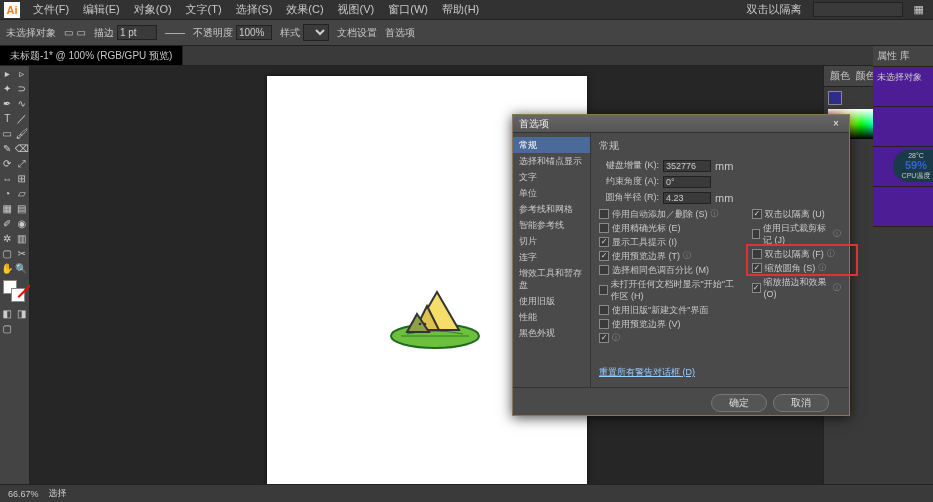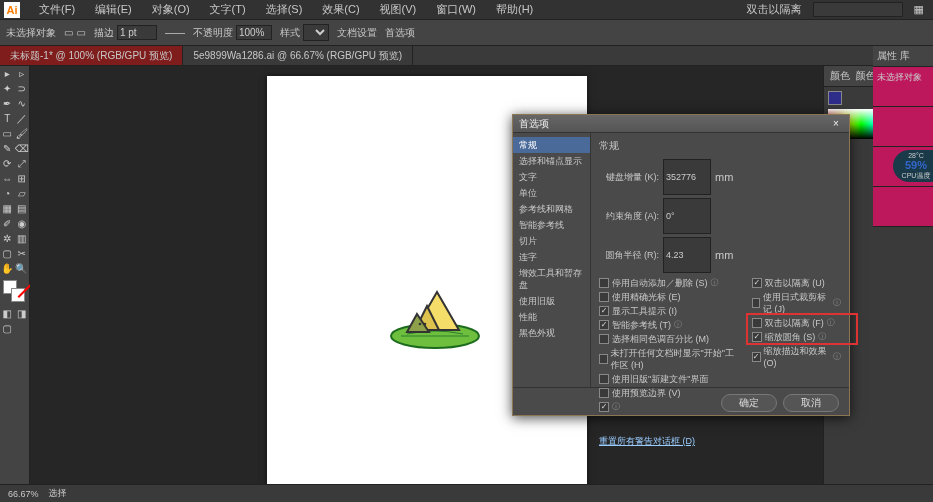--- a/index.html
+++ b/index.html
@@ -1,70 +1,70 @@
 <!DOCTYPE html>
 <html><head>
 <meta charset="utf-8">
 <style>
   * { margin:0; padding:0; box-sizing:border-box; }
   body { width:933px; height:502px; background:#323232; font-family:"Microsoft YaHei",Arial,sans-serif; font-size:10px; color:#c8c8c8; overflow:hidden; position:relative; }
-  .menubar { height:20px; background:#323232; display:flex; align-items:center; padding:0 4px; gap:10px; border-bottom:1px solid #222; }
+  .menubar { height:20px; background:#323232; display:flex; align-items:center; padding:0 4px; gap:4px; border-bottom:1px solid #222; }
   .menubar .logo { width:16px; height:16px; background:#fff; margin-right:4px; display:flex; align-items:center; justify-content:center; color:#ff7b00; font-weight:bold; font-size:11px; }
   .menubar span { padding:1px 5px; font-size:11px; }
   .menubar .right { margin-left:auto; display:flex; align-items:center; gap:6px; }
   .menubar .right input { width:90px; background:#3a3a3a; border:1px solid #222; color:#ccc; font-size:10px; padding:1px 3px; }
   .optbar { height:26px; background:#444; display:flex; align-items:center; padding:0 6px; gap:8px; font-size:10px; border-bottom:1px solid #222; }
   .optbar .fld { display:flex; align-items:center; gap:3px; }
   .optbar select, .optbar input { background:#3a3a3a; border:1px solid #222; color:#ccc; font-size:10px; padding:1px 2px; }
   .tabbar { height:20px; background:#3a3a3a; display:flex; border-bottom:1px solid #222; }
   .tabbar .tab { padding:3px 10px; font-size:10px; border-right:1px solid #222; }
-  .tabbar .tab.active { background:#7f1d1d; }
+  .tabbar .tab.active { background:#000000; }
   .main { position:relative; display:flex; height:436px; }
   .toolbox { width:30px; background:#444; border-right:1px solid #222; display:flex; flex-direction:column; }
   .toolbox .trow { display:flex; }
   .toolbox .t { width:15px; height:15px; display:flex; align-items:center; justify-content:center; font-size:10px; color:#ccc; border:0; }
   .toolbox .swatch { margin:4px 3px; width:22px; height:22px; position:relative; }
   .toolbox .swatch .fg { position:absolute; top:0; left:0; width:14px; height:14px; background:#fff; border:1px solid #888; }
   .toolbox .swatch .bg { position:absolute; bottom:0; right:0; width:14px; height:14px; background:#fff; border:1px solid #888; }
   .toolbox .swatch .bg::after{content:""; position:absolute; top:-2px; left:-2px; width:18px; height:2px; background:red; transform:rotate(-45deg) translate(2px,6px);}
   .canvasArea { flex:1; background:#262626; display:flex; align-items:flex-start; justify-content:center; padding:10px; position:relative; }
   .artboard { width:320px; height:416px; background:#fff; box-shadow:0 0 6px rgba(0,0,0,.6); position:relative; }
   .art { position:absolute; top:210px; left:120px; }
   .rightPanels { width:110px; background:#3a3a3a; border-left:1px solid #222; }
   .rightPanels .phdr { padding:3px 6px; font-size:10px; border-bottom:1px solid #222; background:#444; }
   .rightPanels .colorpanel { height:64px; position:relative; padding:4px; }
   .spectrum { width:100px; height:30px; margin-top:18px; background:linear-gradient(to right,#ff0000,#ffff00,#00ff00,#00ffff,#0000ff,#ff00ff,#ff0000); }
   .spectrum::before{content:"";display:block;height:30px;background:linear-gradient(to bottom,#fff 0%,rgba(255,255,255,0) 50%,rgba(0,0,0,0) 50%,#000 100%);}
-  .farRight { position:absolute; top:30px; right:0; width:60px; background:#be185d; }
+  .farRight { position:absolute; top:30px; right:0; width:60px; background:#4c1d95; }
   .farRight .phdr { padding:3px 4px; font-size:10px; border-bottom:1px solid #222; background:#444; }
   .farRight .stub { height:40px; border-bottom:1px solid #222; }
   .perf { position:absolute; right:-6px; top:150px; width:46px; height:32px; border-radius:16px 0 0 16px; background:#1a3a4a; display:flex; flex-direction:column; align-items:center; justify-content:center; font-size:8px; }
   .perf .pct { color:#36c; font-size:11px; font-weight:bold; }
 
   .dialog { position:absolute; top:114px; left:512px; width:338px; height:302px; background:#4a4a4a; border:1px solid #8a7555; box-shadow:0 2px 12px rgba(0,0,0,.7); z-index:50; }
   .dlg-title { height:18px; background:linear-gradient(#666,#555); display:flex; align-items:center; padding:0 6px; font-size:10px; color:#eee; border-bottom:1px solid #333; }
   .dlg-title .x { margin-left:auto; width:14px; text-align:center; }
   .dlg-body { display:flex; height:254px; }
   .dlg-nav { width:78px; border-right:1px solid #333; padding:4px 0; }
   .dlg-nav div { padding:2px 6px; font-size:9px; line-height:12px; }
   .dlg-nav div.sel { background:#4a6a9a; color:#fff; }
   .dlg-content { flex:1; padding:6px 8px; font-size:9px; position:relative; }
   .dlg-content .hdr { font-size:10px; margin-bottom:6px; }
   .dlg-row { display:flex; align-items:center; gap:4px; margin-bottom:3px; }
   .dlg-row label { width:60px; text-align:right; font-size:9px; }
-  .dlg-row input.num { width:48px; background:#3a3a3a; border:1px solid #222; color:#ccc; font-size:9px; padding:12px 2px; }
+  .dlg-row input.num { width:48px; background:#3a3a3a; border:1px solid #222; color:#ccc; font-size:9px; padding:0 2px; }
   .dlg-row .unit { font-size:11px; }
   .dlg-cols { display:flex; gap:14px; margin-top:4px; }
   .dlg-col { display:flex; flex-direction:column; gap:2px; }
   .chk { display:flex; align-items:center; gap:3px; font-size:9px; line-height:12px; }
   .chk i { width:10px; height:10px; border:1px solid #888; background:#3a3a3a; display:inline-flex; align-items:center; justify-content:center; font-size:8px; font-style:normal; color:#ddd; }
   .chk i.on::after{ content:"✓"; }
   .chk .info { color:#888; font-size:8px; }
   .redbox { position:absolute; border:2px solid #d33; pointer-events:none; }
-  .dlg-footer { height:30px; display:flex; align-items:center; justify-content:flex-end; gap:6px; padding:0 10px; border-top:1px solid #333; }
+  .dlg-footer { height:30px; display:flex; align-items:center; justify-content:flex-end; gap:6px; padding:0 20px; border-top:1px solid #333; }
   .dlg-footer button { width:56px; height:18px; border-radius:9px; background:#555; border:1px solid #777; color:#ddd; font-size:10px; }
   .reset { margin-top:22px; font-size:9px; color:#9cf; text-decoration:underline; }
   .statusbar { position:absolute; bottom:0; left:0; right:0; height:18px; background:#3a3a3a; border-top:1px solid #222; display:flex; align-items:center; padding:0 8px; font-size:9px; gap:10px; }
 </style>
 </head>
 <body>
 
 <div class="menubar">
   <div class="logo">Ai</div>
   <span>文件(F)</span>
@@ -101,21 +101,20 @@
   <span class="fld">
       <span>样式</span>
       <select><option></option></select>
     </span>
   <span>文档设置</span>
   <span>首选项</span>
 </div>
 
 <div class="tabbar">
   <div class="tab active">未标题-1* @ 100% (RGB/GPU 预览)</div>
-  <div class="tab">5e9899Wa1286.ai @ 66.67% (RGB/GPU 预览)</div>
 </div>
 
 <div class="main">
 
   <div class="toolbox">
     <div class="trow">
         <div class="t">▸</div>
         <div class="t">▹</div>
       </div>
     <div class="trow">
@@ -269,21 +268,21 @@
             <div class="chk">
               <i></i>
               <span>使用精确光标 (E)</span>
             </div>
             <div class="chk">
               <i class="on"></i>
               <span>显示工具提示 (I)</span>
             </div>
             <div class="chk">
               <i class="on"></i>
-              <span>智能参考线 (T)</span>
+              <span>使用预览边界 (T)</span>
               <span class="info">ⓘ</span>
             </div>
             <div class="chk">
               <i></i>
               <span>选择相同色调百分比 (M)</span>
             </div>
             <div class="chk">
               <i></i>
               <span>未打开任何文档时显示"开始"工作区 (H)</span>
             </div>

